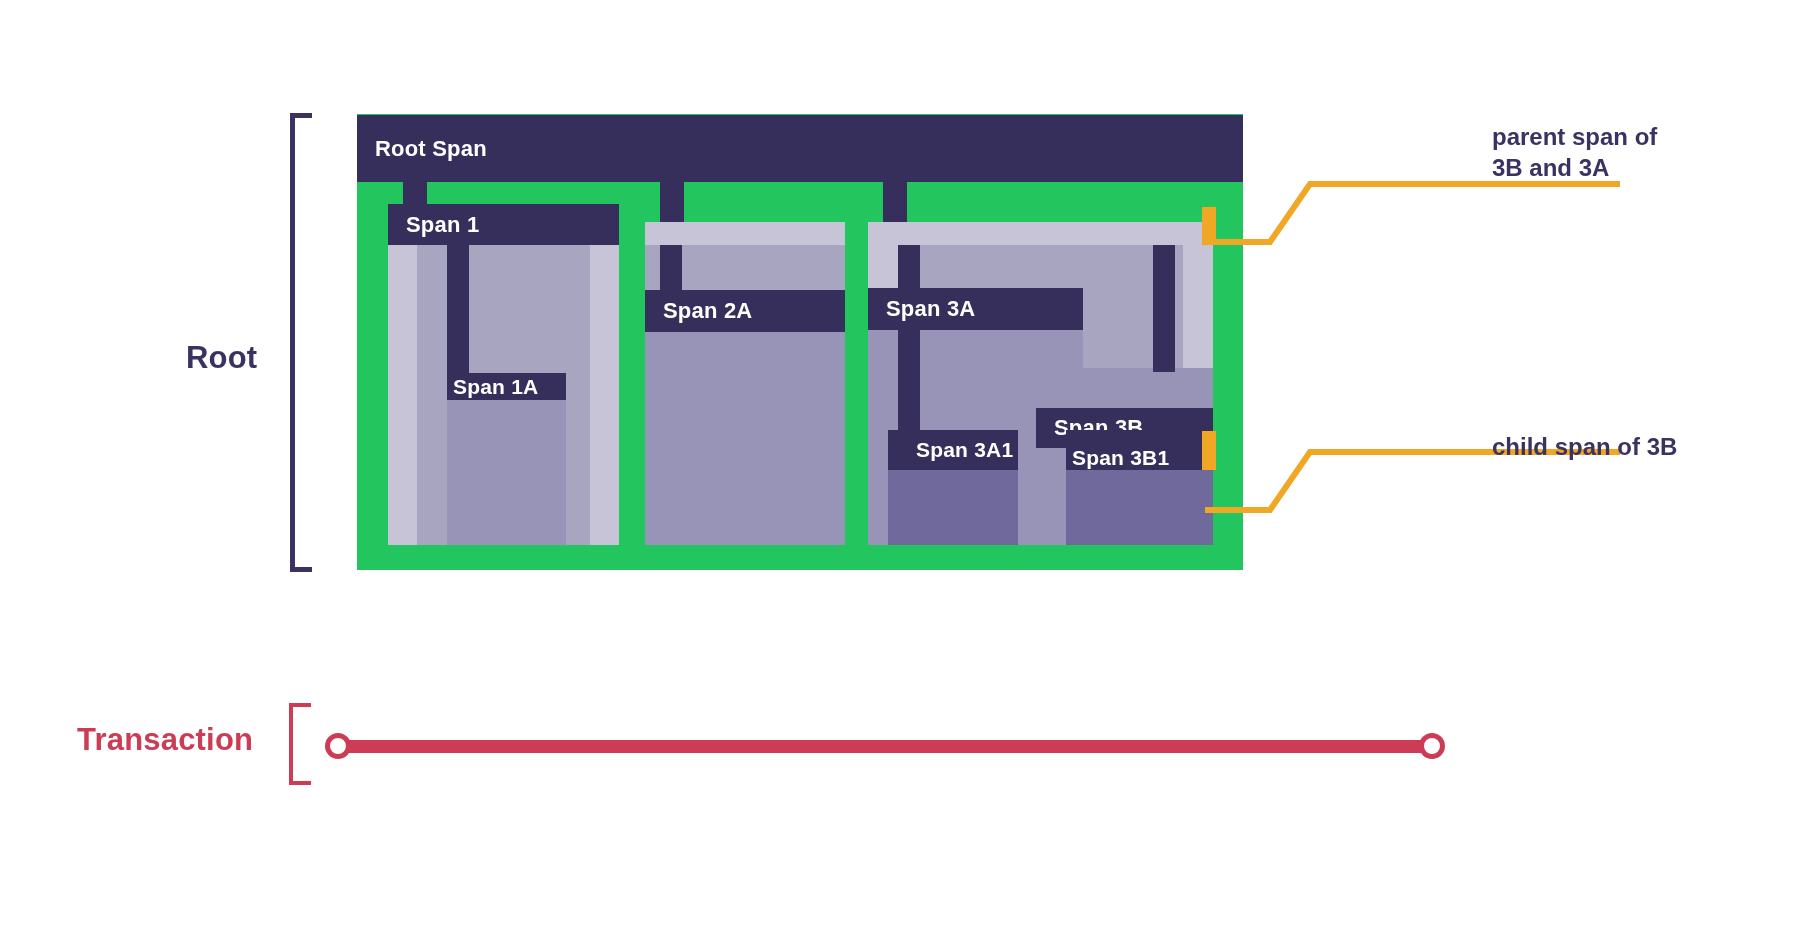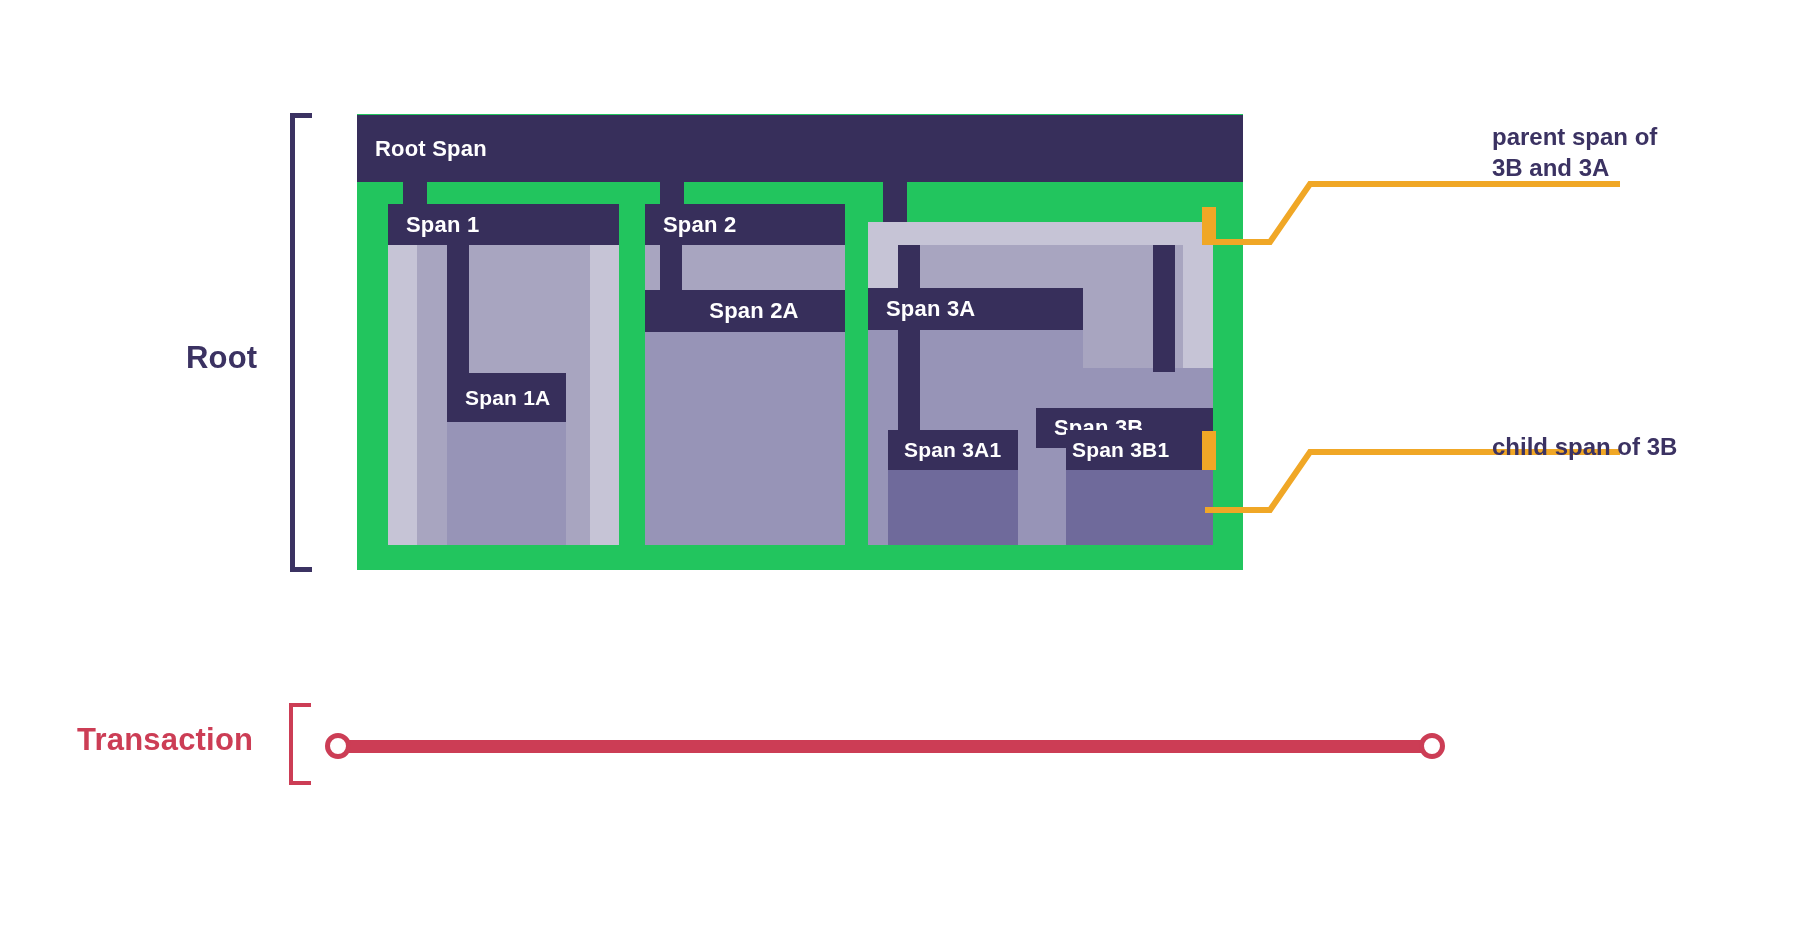--- a/index.html
+++ b/index.html
@@ -150,39 +150,36 @@
   <div class="span-bar" style="left:31px; top:90px; width:231px; height:41px;text-align:center;">
     <span>Span 1</span>
   </div>
 
   <div class="span-body fill-l2" style="left:60px; top:131px; width:173px; height:300px;"></div>
 
   <div class="stem" style="left:90px; top:131px; width:22px; height:134px;"></div>
 
   <div class="span-body fill-l3" style="left:90px; top:259px; width:119px; height:172px;"></div>
 
-  <div class="span-bar" style="left:90px; top:259px; width:119px; height:49px; padding-left:18px; font-size:21px;">
+  <div class="span-bar" style="left:90px; top:259px; width:119px; height:27px; padding-left:6px; font-size:21px;">
     <span>Span 1A</span>
   </div>
 
   <div class="stem" style="left:303px; top:66px; width:24px; height:42px;"></div>
 
   <div class="span-body fill-l1" style="left:288px; top:108px; width:200px; height:323px;"></div>
 
-  <div class="span-bar" style="left:288px; top:90px; width:200px; height:41px;">
-    <span>Span 2</span>
-  </div>
 
   <div class="span-body fill-l2" style="left:288px; top:131px; width:200px; height:300px;"></div>
 
   <div class="stem" style="left:303px; top:131px; width:22px; height:55px;"></div>
 
   <div class="span-body fill-l3" style="left:288px; top:176px; width:200px; height:255px;"></div>
 
-  <div class="span-bar" style="left:288px; top:176px; width:200px; height:42px;justify-content:center;">
+  <div class="span-bar" style="left:288px; top:176px; width:200px; height:42px;">
     <span>Span 2A</span>
   </div>
 
   <div class="stem" style="left:526px; top:66px; width:24px; height:42px;"></div>
 
   <div class="span-body fill-l1" style="left:511px; top:108px; width:345px; height:323px;"></div>
 
 
   <div class="span-body fill-l2" style="left:541px; top:131px; width:285px; height:300px;"></div>
 
@@ -193,35 +190,35 @@
   <div class="span-body fill-l3" style="left:511px; top:174px; width:215px; height:257px;"></div>
 
   <div class="span-bar" style="left:511px; top:174px; width:215px; height:42px;">
     <span>Span 3A</span>
   </div>
 
   <div class="stem" style="left:541px; top:216px; width:22px; height:100px;"></div>
 
   <div class="span-body fill-l4" style="left:531px; top:316px; width:130px; height:115px;"></div>
 
-  <div class="span-bar" style="left:531px; top:316px; width:130px; height:40px; padding-left:16px; font-size:21px;">
+  <div class="span-bar" style="left:531px; top:316px; width:130px; height:40px; padding-left:28px; font-size:21px;">
     <span>Span 3A1</span>
   </div>
 
   <div class="span-body fill-l3" style="left:679px; top:254px; width:177px; height:177px;"></div>
 
   <div class="span-bar" style="left:679px; top:254px; width:177px; height:40px;margin-top:40px;">
     <span>Span 3B</span>
   </div>
 
   <div class="stem" style="left:796px; top:294px; width:22px; height:22px;"></div>
 
   <div class="span-body fill-l4" style="left:709px; top:316px; width:147px; height:115px;"></div>
 
-  <div class="span-bar" style="left:709px; top:316px; width:147px; height:40px; padding-left:6px; font-size:21px;">
+  <div class="span-bar" style="left:709px; top:316px; width:147px; height:40px; padding-left:6px; font-size:21px;align-items:flex-end;">
     <span>Span 3B1</span>
   </div>
 
   <div class="marker" style="left:845px; top:93px; width:14px; height:38px;"></div>
   <div class="marker" style="left:845px; top:317px; width:14px; height:39px;"></div>
 
 </div>
 
 <svg class="leader" style="left:1200px; top:150px; width:420px; height:110px;" width="420" height="110">
   <polyline points="8,92 70,92 110,34 420,34" fill="none" stroke="#f0a726" stroke-width="6" stroke-linecap="square" stroke-linejoin="miter"></polyline>

